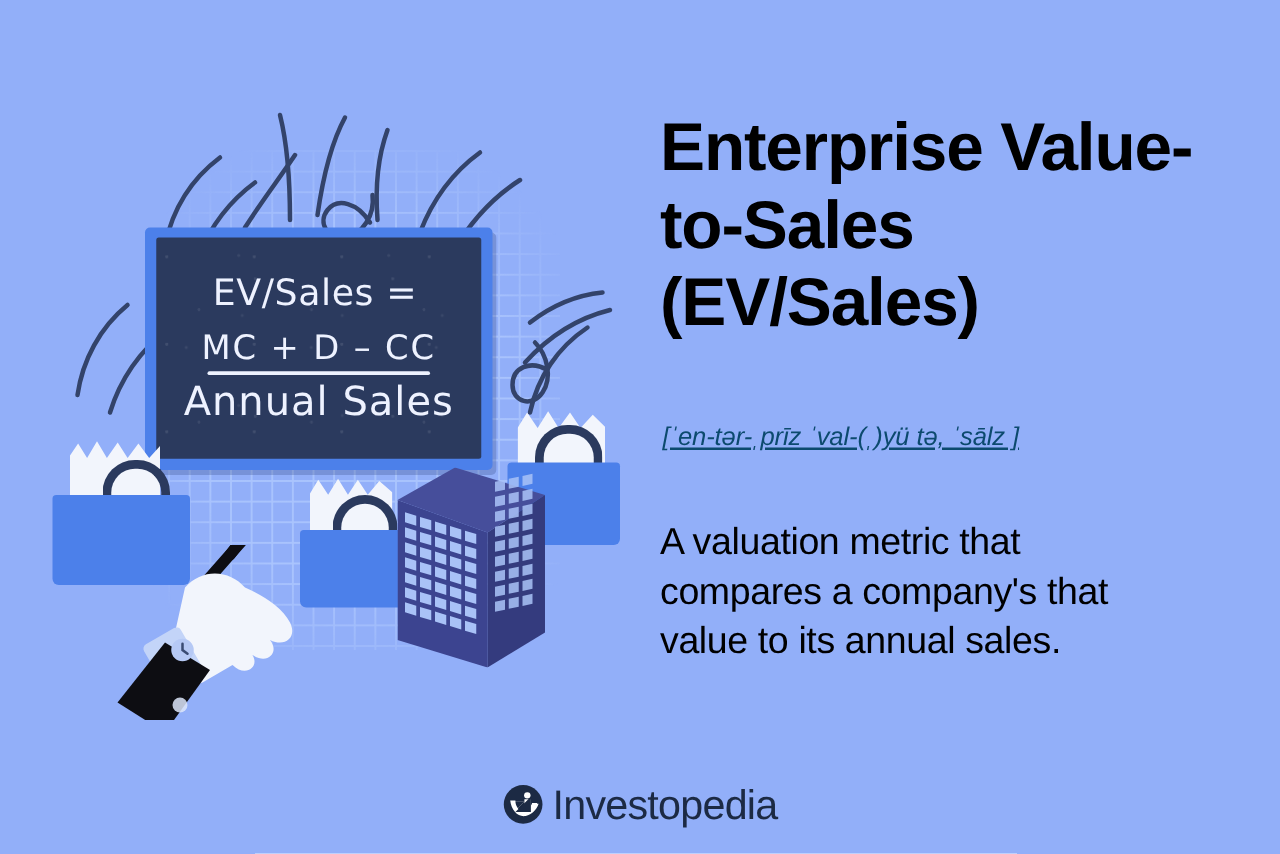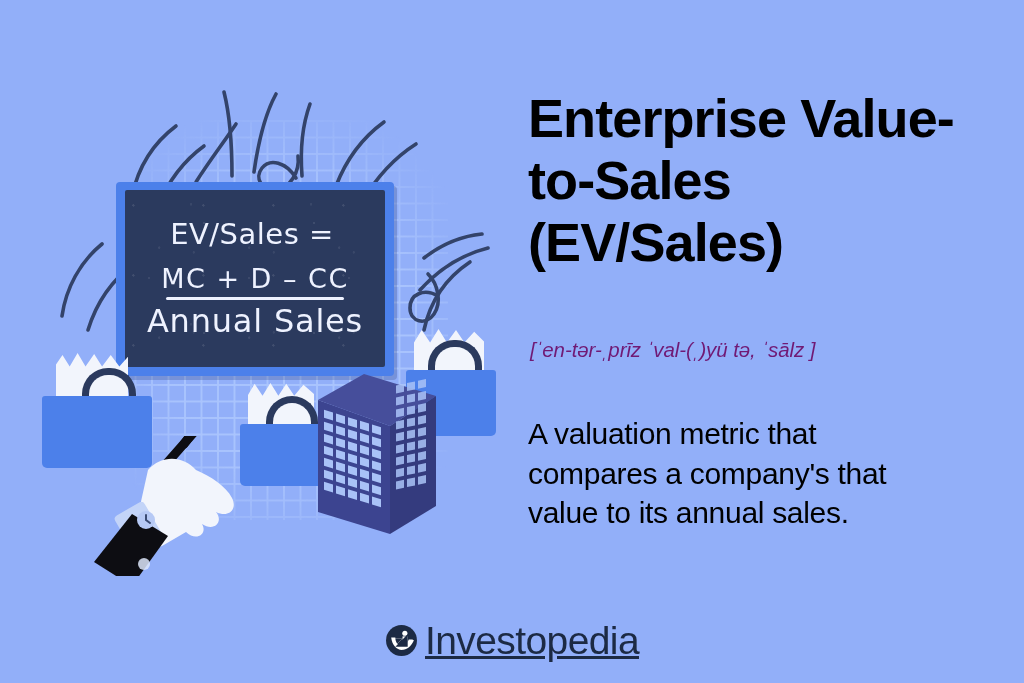--- a/index.html
+++ b/index.html
@@ -160,23 +160,24 @@
     letter-spacing: -0.9px;
     color: #000000;
   }
   .pronunciation {
     position: absolute;
     top: 338px;
     left: 2px;
     width: 460px;
     font-size: 20.5px;
     font-style: italic;
-    color: #701a75;
+    color: #0c4a6e;
     letter-spacing: -0.1px;
     white-space: nowrap;
+    text-decoration: underline;
   }
   .definition {
     position: absolute;
     top: 414px;
     left: 0;
     width: 390px;
     margin: 0;
     font-size: 30px;
     line-height: 1.32;
     color: #000000;
@@ -189,26 +190,25 @@
     left: 0;
     right: 0;
     bottom: 23px;
     display: flex;
     align-items: center;
     justify-content: center;
     gap: 7px;
   }
   .logo-mark { width: 33px; height: 33px; display: block; }
   .logo-word {
-    font-size: 39px;
+    font-size: 33px;
     color: #1C2A44;
     letter-spacing: -0.6px;
     line-height: 1;
     font-family: "Liberation Sans", sans-serif;
-    text-decoration: underline;
   }
 </style>
 </head>
 <body>
 
 <div class="stage">
 
   <div class="illustration">
 
     <div class="grid-patch"></div>

